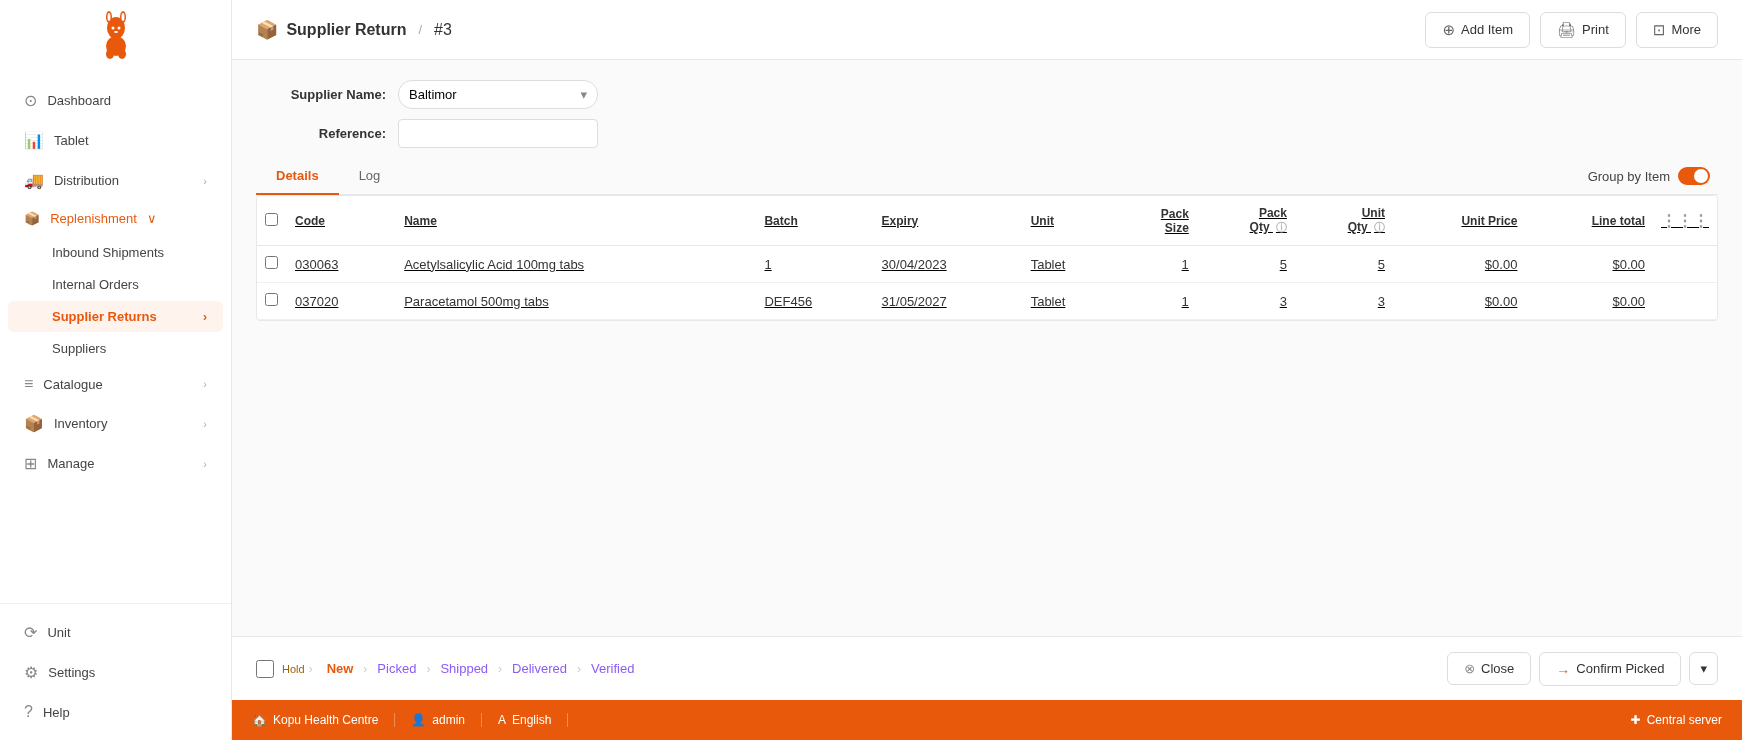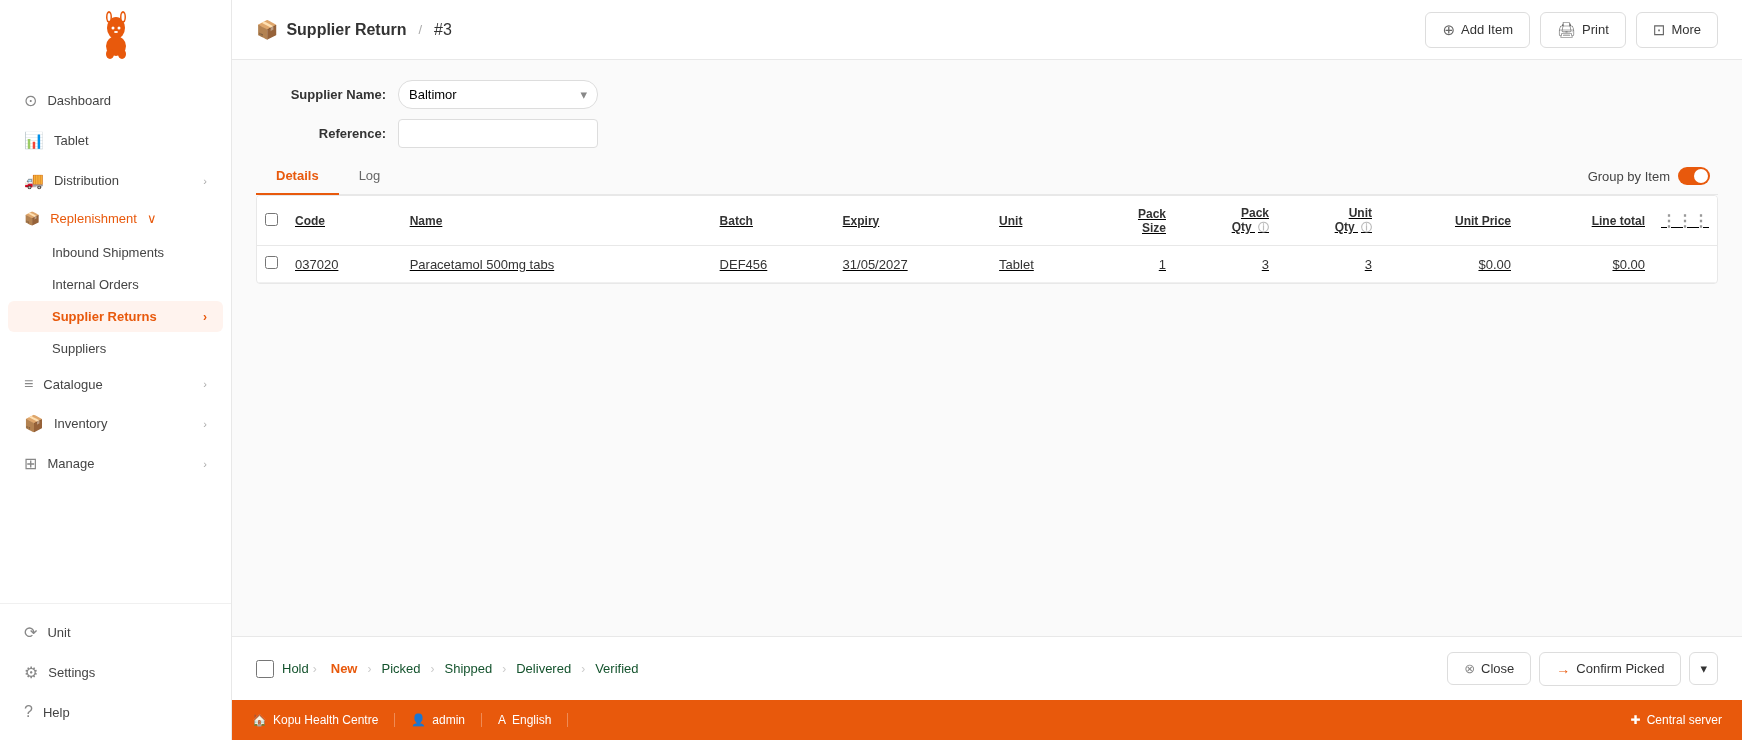--- a/index.html
+++ b/index.html
@@ -263,32 +263,32 @@
       gap: 8px;
     }
     .step-hold-check {
       width: 18px;
       height: 18px;
       border: 1px solid #ccc;
       border-radius: 3px;
       cursor: pointer;
     }
     .step-hold-label {
-      font-size: 13px;
-      color: #14532d;
+      font-size: 11px;
+      color: #a16207;
     }
     .step {
       display: flex;
       align-items: center;
       gap: 6px;
       padding: 6px 10px;
       font-size: 13px;
     }
     .step.active { color: #e8590c; font-weight: 700; }
-    .step.inactive { color: #14532d; }
+    .step.inactive { color: #8b5cf6; }
     .step-chevron { color: #ccc; font-size: 12px; }
 
     .status-actions {
       display: flex;
       align-items: center;
       gap: 8px;
     }
     .btn-close {
       display: flex;
       align-items: center;
@@ -552,20 +552,36 @@
             </th>
             <th class="numeric">
               <span>Line total</span>
             </th>
             <th style="width:30px;text-align:right;">
               <span style="cursor:pointer;color:#999;font-size:16px;">⋮⋮⋮</span>
             </th>
           </tr>
         </thead>
         <tbody>
+          <tr>
+            <td class="checkbox-cell">
+              <input type="checkbox" style="">
+            </td>
+            <td>030063</td>
+            <td>Acetylsalicylic Acid 100mg tabs</td>
+            <td>1</td>
+            <td>30/04/2023</td>
+            <td>Tablet</td>
+            <td class="numeric">1</td>
+            <td class="numeric">5</td>
+            <td class="numeric">5</td>
+            <td class="numeric">$0.00</td>
+            <td class="numeric">$0.00</td>
+            <td></td>
+          </tr>
           <tr>
             <td class="checkbox-cell">
               <input type="checkbox" style="">
             </td>
             <td>037020</td>
             <td>Paracetamol 500mg tabs</td>
             <td>DEF456</td>
             <td>31/05/2027</td>
             <td>Tablet</td>
             <td class="numeric">1</td>

